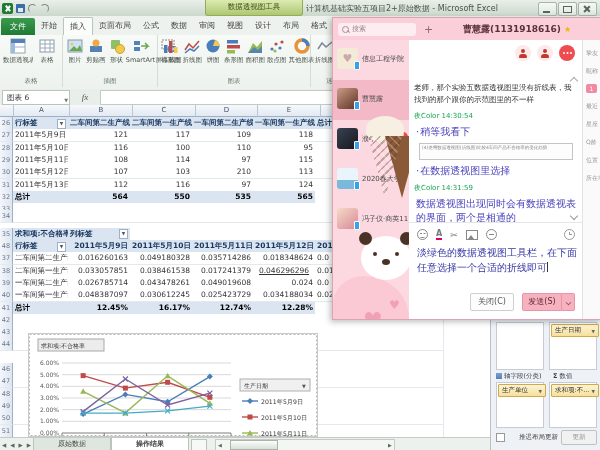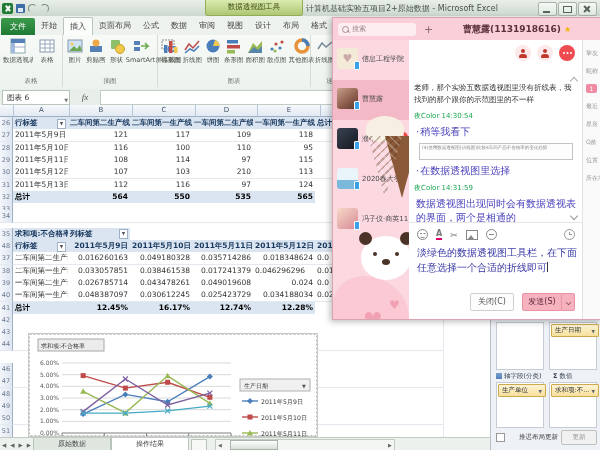--- a/index.html
+++ b/index.html
@@ -62,21 +62,21 @@
   .grow.tot .gc.d{color:#000;}
   .filtbox{float:right;width:7px;height:8px;margin-top:1.5px;background:#fff;border:1px solid #9eb0c6;color:#556;font-size:4.5px;line-height:8px;text-align:center;}
 
   
   #chart{left:28px;top:333px;width:290px;height:104px;z-index:3;}
 
   
   #sheetbar{left:0;top:437px;width:490px;height:13px;background:#edf1ed;border-top:1px solid #c3cbc3;display:flex;align-items:center;font-size:7px;}
   .navb{color:#5a6a5a;font-size:5.5px;padding:0 2px;}
   .stab{padding:0 24px;height:12px;line-height:12px;background:#dfe6df;border:1px solid #b9c4ba;border-top:none;color:#444;white-space:nowrap;}
-  .stab.active{background:#fff;font-weight:normal;}
+  .stab.active{background:#fff;font-weight:bold;}
   .addsheet{width:14px;height:10px;background:#f6f9f6;border:1px solid #b9c4ba;margin-left:2px;}
   #hscroll{margin-left:8px;width:178px;height:10px;background:#f3f6f3;border:1px solid #c3cbc3;display:flex;align-items:center;}
   #hscroll .thumb{width:46px;height:8px;background:linear-gradient(#fcfdfc,#d8e0d8);border:1px solid #aab4aa;margin-left:6px;}
   #hscroll .sarr{font-size:5px;color:#5a6a5a;padding:0 2px;}
 
   
   #fieldpane{left:490px;top:318px;width:110px;height:132px;background:#eef2f6;border-left:1px solid #b8c0c8;z-index:2;font-size:6.5px;}
   .flbox{position:absolute;background:#fff;border:1px solid #c5ccd4;}
   .fchip{position:absolute;height:11px;background:linear-gradient(#fdf4d4,#f7e09c);border:1px solid #cfa94e;border-radius:1px;font-size:6.5px;line-height:10px;padding:0 3px;overflow:hidden;white-space:nowrap;}
   .fchip .dd{float:right;font-size:4.5px;color:#666;margin-top:2px;margin-left:2px;}
@@ -495,21 +495,21 @@
         <div class="gc d" style="left: 315px; width: 58px; text-align: left;">0.0</div>
         <div class="gc" style="left: 377px; width: 58px; text-align: left;"></div>
         <div class="gc" style="left: 439px; text-align: left;"></div>
       </div>
       <div class="grow" style="top: 147.6px;">
         <div class="gc rn" style="left: 0px; width: 12px;">38</div>
         <div class="gc d" style="left: 13px; width: 51px; text-align: left;">二车间第一生产线</div>
         <div class="gc d" style="left: 68px; width: 58px; text-align: right;">0.033057851</div>
         <div class="gc d" style="left: 130px; width: 58px; text-align: right;">0.038461538</div>
         <div class="gc d" style="left: 192px; width: 57px; text-align: right;">0.017241379</div>
-        <div class="gc d" style="left: 253px; width: 58px; text-align: left;">0.046296296</div>
+        <div class="gc d" style="left: 253px; width: 58px; text-align: center; text-decoration: underline;">0.046296296</div>
         <div class="gc d" style="left: 315px; width: 58px; text-align: left;">0.01</div>
         <div class="gc" style="left: 377px; width: 58px; text-align: left;"></div>
         <div class="gc" style="left: 439px; text-align: left;"></div>
       </div>
       <div class="grow" style="top: 159.9px;">
         <div class="gc rn" style="left: 0px; width: 12px;">39</div>
         <div class="gc d" style="left: 13px; width: 51px; text-align: left;">一车间第二生产线</div>
         <div class="gc d" style="left: 68px; width: 58px; text-align: right;">0.026785714</div>
         <div class="gc d" style="left: 130px; width: 58px; text-align: right;">0.043478261</div>
         <div class="gc d" style="left: 192px; width: 57px; text-align: right;">0.049019608</div>

